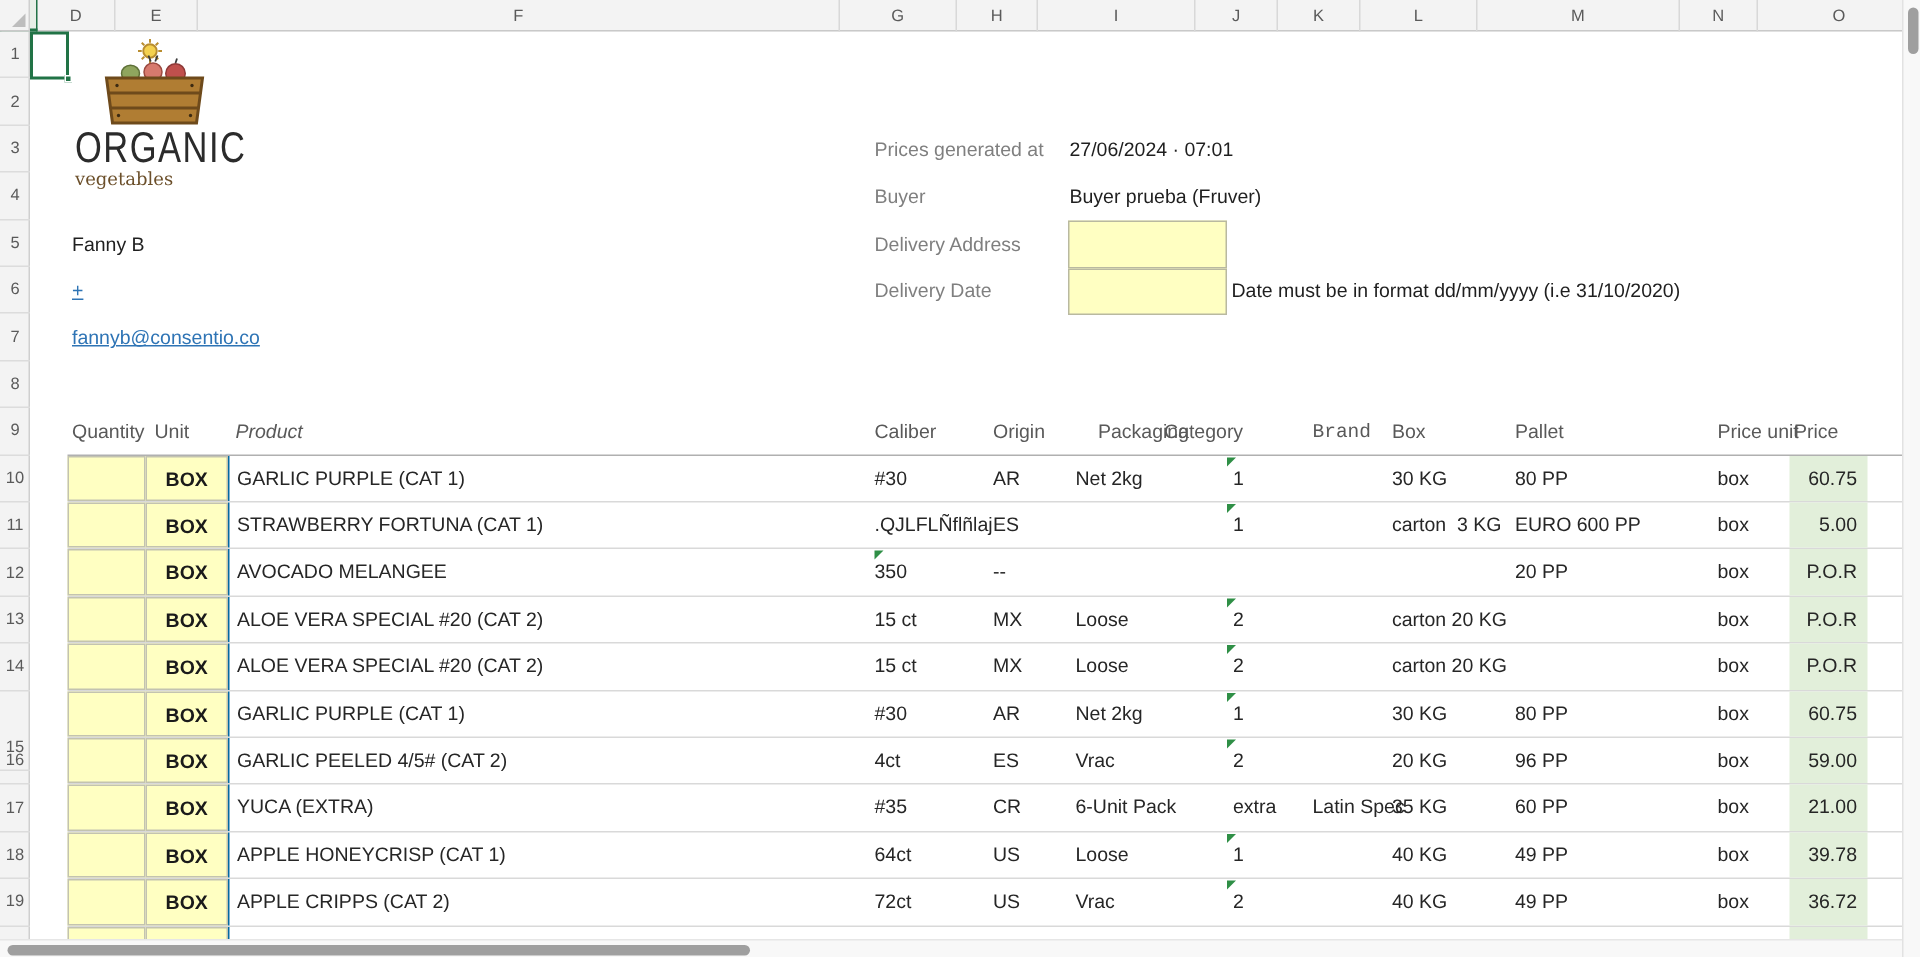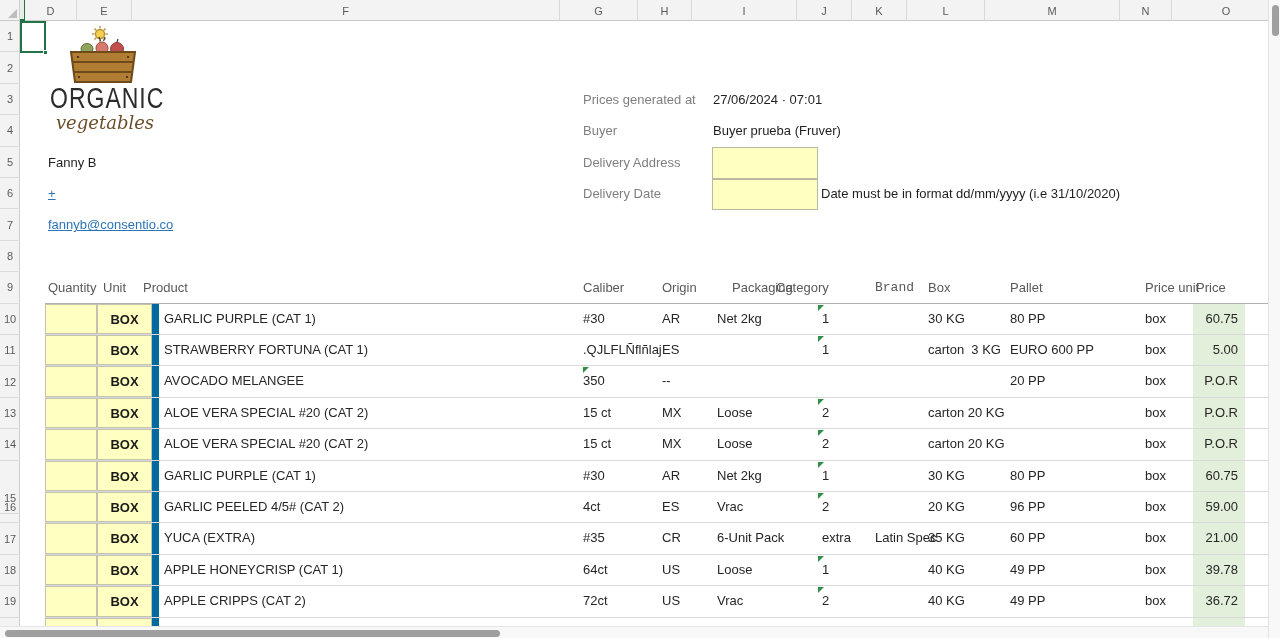--- a/index.html
+++ b/index.html
@@ -41,23 +41,23 @@
             border:2px solid #217346; }
   .sel-handle { position:absolute; left:43px; top:50px; width:5px; height:5px; background:#217346;
             border:1px solid #fff; }
 
   
   .logo-box { position:absolute; left:50px; top:26px; width:110px; height:96px; }
   .logo-art { position:absolute; left:4px; top:0; }
   .logo-title { position:absolute; left:0; top:56px; width:110px; text-align:center;
             font-size:23px; color:#2b2b2b; letter-spacing:1px;
             transform:scaleY(1.25); transform-origin:top; }
-  .logo-sub { position:absolute; left:0; top:86px; width:110px; text-align:center;
-            font-family:"DejaVu Serif","Liberation Serif",serif; font-style:italic;
-            font-size:18px; color:#6b4f2a; }
+  .logo-sub { position:absolute; left:0; top:86px; width:110px; text-align:left;
+            font-family:"DejaVu Serif","Liberation Serif",serif; 
+            font-size:12px; color:#6b4f2a; }
 
   
   .txtline { position:absolute; height:31.4px; line-height:31.4px; font-size:13px; color:#1f1f1f; white-space:nowrap; }
   .contact-name { left:48px; top:146.6px; }
   .contact-plus { left:48px; top:178px; }
   .contact-email { left:48px; top:209.4px; }
   a.link { color:#2e74b5; text-decoration:underline; cursor:pointer; }
 
   
   .info-label { position:absolute; left:583px; height:31.4px; line-height:31.4px; font-size:13px; color:#7f7f7f; white-space:nowrap; }
@@ -65,32 +65,32 @@
   .i-gen { top:83.8px; } .i-buy { top:115.2px; } .i-addr { top:146.6px; } .i-date { top:178px; }
   .input-box { position:absolute; left:712px; width:106px; height:31.5px; background:#FFFFC2;
             border:1px solid #b9b9a0; font-size:13px; line-height:29px; padding:0 4px; color:#1f1f1f; }
   .ib-addr { top:147px; } .ib-date { top:178.5px; }
   .date-note { position:absolute; left:821px; top:178px; height:31.4px; line-height:31.4px;
             font-size:13px; color:#1f1f1f; white-space:nowrap; }
 
   
   .thead { position:absolute; left:0; top:272.2px; width:1268px; height:31.4px; }
   .th { position:absolute; top:0; height:31.4px; line-height:31.4px; font-size:13px; color:#595959; white-space:nowrap; }
-  .th-qty {left:48px;} .th-unit {left:103px;} .th-prod {left:143px;} .th-cal {left:583px;}
+  .th-qty {left:48px;} .th-unit {left:103px;} .th-prod {left:157px;font-style:italic;} .th-cal {left:583px;}
   .th-org {left:662px;} .th-pack {left:717px;margin-left:15px;} .th-cat {left:776px;} .th-brand {left:875px;font-family:Liberation Mono, monospace;}
   .th-box {left:928px;} .th-pal {left:1010px;} .th-punit {left:1145px;} .th-price {left:1196px;}
   .table-top-line { position:absolute; left:45px; top:303px; width:1223px; height:0; border-top:1px solid #b0b0b0; }
 
   .rows-host { position:absolute; left:0; top:0; width:1268px; height:638px; overflow:hidden; }
   .prow { position:absolute; left:45px; width:1223px; height:31.4px; border-bottom:1px solid #d9d9d9; }
   .cell { position:absolute; top:0; height:100%; font-size:13px; color:#262626; line-height:30px; white-space:nowrap; }
   .c-qty  { left:0;     width:52px; background:#FFFFC2; border:1px solid #c3c3b0; }
   .c-unit { left:52px;  width:55px; background:#FFFFC2; border:1px solid #c3c3b0;
             font-weight:bold; text-align:center; color:#1a1a1a; }
-  .c-prod { left:107px; width:428px; border-left:7px solid #0369a1; padding-left:5px; }
+  .c-prod { left:107px; width:428px; border-left:1px solid #0369a1; padding-left:5px; }
   .c-cal  { left:538px; width:78px; }
   .c-org  { left:617px; width:52px; }
   .c-pack { left:672px; width:102px; }
   .c-cat  { left:772px; width:55px; padding-left:5px; }
   .c-brand{ left:830px; width:50px; }
   .c-box  { left:883px; width:80px; white-space:pre; }
   .c-pal  { left:965px; width:132px; }
   .c-punit{ left:1100px;width:46px; }
   .c-price{ left:1148px;width:52px; background:#E2EFDA; text-align:right; padding-right:7px; }
   .flag { position:absolute; left:1px; top:1px; width:0; height:0;

